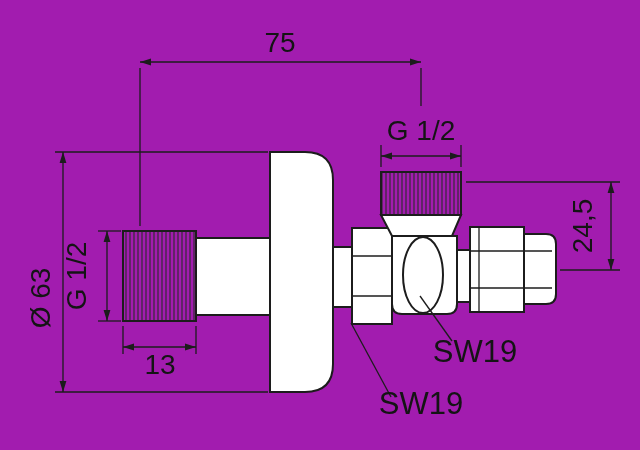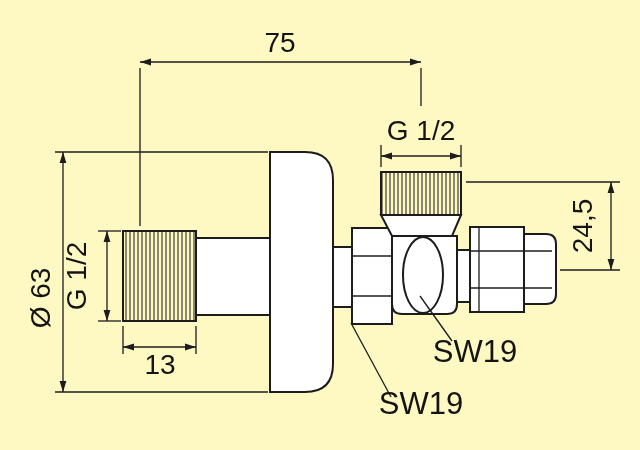--- a/index.html
+++ b/index.html
@@ -1,18 +1,18 @@
 <!DOCTYPE html>
 <html><head>
 <meta charset="utf-8">
 <style>
   html, body { margin: 0; padding: 0; background: #ffffff; }
   .stage {
     width: 640px; height: 450px; position: relative;
-    background: #fef9c3; overflow: hidden;
+    background: #a21caf; overflow: hidden;
     font-family: "Liberation Sans", sans-serif;
   }
   svg { display: block; }
   svg text {
     font-family: "Liberation Sans", sans-serif;
     fill: #141414;
   }
   .dimtext { font-size: 28px; }
   .swtext  { font-size: 31px; }
   .outline { fill: #ffffff; stroke: #1c1c1c; stroke-width: 2; }

